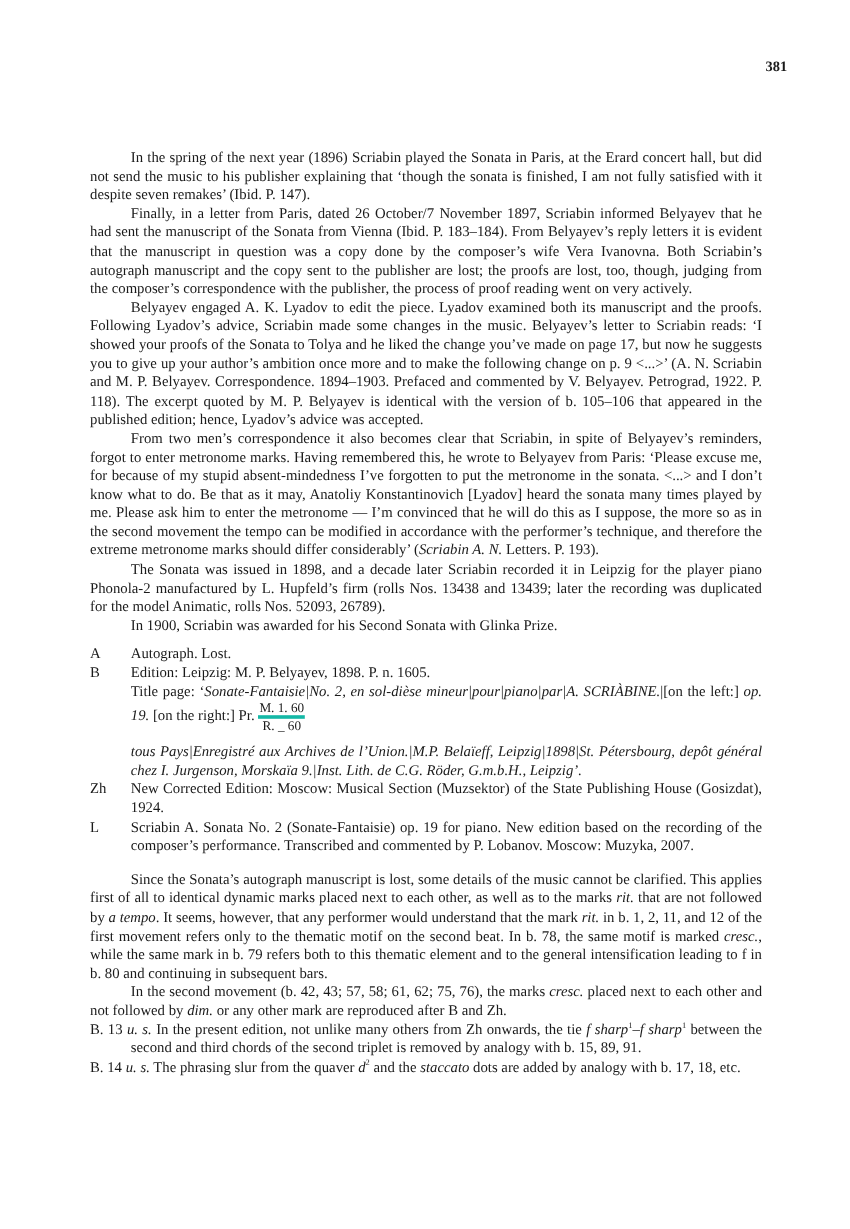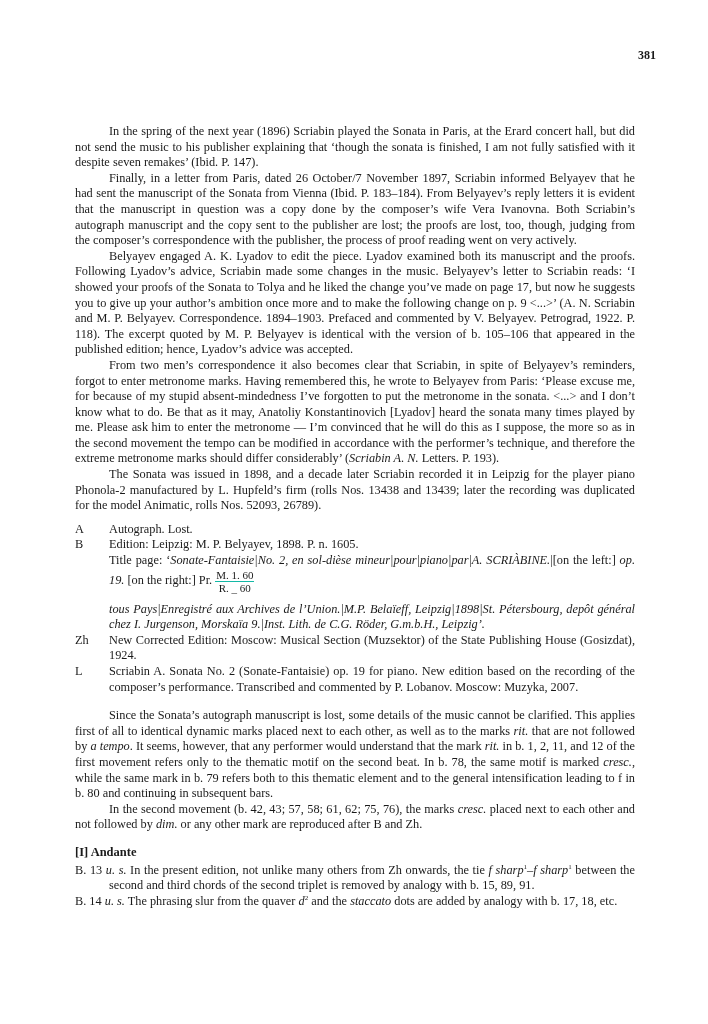--- a/index.html
+++ b/index.html
@@ -7,39 +7,40 @@
          font-family: "Liberation Serif", "DejaVu Serif", serif; color: #1a1a1a; }
   .page-number { position: absolute; top: 48px; right: 52px; font-size: 12px; font-weight: bold; }
   .content { position: absolute; top: 92px; left: 75px; width: 560px; font-size: 12.3px; line-height: 15.6px; margin-top: 32px; }
   p { margin: 0; text-align: justify; text-indent: 34px; }
   .sources { margin-top: 8px; }
   .src { display: flex; }
   .src-key { width: 34px; flex-shrink: 0; }
   .src-text { flex: 1; text-align: justify; }
   .src-text i { }
   .frac { display: inline-block; vertical-align: middle; text-align: center; font-size: 11px; line-height: 12px; margin: 0 3px; }
-  .frac .num { display: block; border-bottom: 1px solid #14b8a6; padding: 0 1px; }
+  .frac .num { display: block; border-bottom: 3px solid #14b8a6; padding: 0 1px; }
   .frac .den { display: block; }
   .tp2 { margin-top: 8px; font-style: italic; text-align: justify; }
   .after-sources { margin-top: 13px; }
   h3 { font-size: 12.5px; font-weight: bold; margin: 12px 0 2px 0; }
   .bnote { text-indent: -34px; padding-left: 34px; text-align: justify; }
   sup { font-size: 7px; vertical-align: super; line-height: 0; }
 </style>
 </head>
 <body>
 
 <div class="page-number">381</div>
 
 <div class="content">
   <p>In the spring of the next year (1896) Scriabin played the Sonata in Paris, at the Erard concert hall, but did not send the music to his publisher explaining that ‘though the sonata is finished, I am not fully satisfied with it despite seven remakes’ (Ibid. P. 147).</p>
   <p>Finally, in a letter from Paris, dated 26 October/7 November 1897, Scriabin informed Belyayev that he had sent the manuscript of the Sonata from Vienna (Ibid. P. 183–184). From Belyayev’s reply letters it is evident that the manuscript in question was a copy done by the composer’s wife Vera Ivanovna. Both Scriabin’s autograph manuscript and the copy sent to the publisher are lost; the proofs are lost, too, though, judging from the composer’s correspondence with the publisher, the process of proof reading went on very actively.</p>
   <p>Belyayev engaged A. K. Lyadov to edit the piece. Lyadov examined both its manuscript and the proofs. Following Lyadov’s advice, Scriabin made some changes in the music. Belyayev’s letter to Scriabin reads: ‘I showed your proofs of the Sonata to Tolya and he liked the change you’ve made on page 17, but now he suggests you to give up your author’s ambition once more and to make the following change on p. 9 &lt;...&gt;’ (A. N. Scriabin and M. P. Belyayev. Correspondence. 1894–1903. Prefaced and commented by V. Belyayev. Petrograd, 1922. P. 118). The excerpt quoted by M. P. Belyayev is identical with the version of b. 105–106 that appeared in the published edition; hence, Lyadov’s advice was accepted.</p>
   <p><span>From two men’s correspondence it also becomes clear that Scriabin, in spite of Belyayev’s reminders, forgot to enter metronome marks. Having remembered this, he wrote to Belyayev from Paris: ‘Please excuse me, for because of my stupid absent-mindedness I’ve forgotten to put the metronome in the sonata. &lt;...&gt; and I don’t know what to do. Be that as it may, Anatoliy Konstantinovich [Lyadov] heard the sonata many times played by me. Please ask him to enter the metronome — I’m convinced that he will do this as I suppose, the more so as in the second movement the tempo can be modified in accordance with the performer’s technique, and therefore the extreme metronome marks should differ considerably’ (</span><i>Scriabin A. N.</i><span> Letters. P. 193).</span></p>
   <p>The Sonata was issued in 1898, and a decade later Scriabin recorded it in Leipzig for the player piano Phonola-2 manufactured by L. Hupfeld’s firm (rolls Nos. 13438 and 13439; later the recording was duplicated for the model Animatic, rolls Nos. 52093, 26789).</p>
+  <p>In 1900, Scriabin was awarded for his Second Sonata with Glinka Prize.</p>
 
   <div class="sources">
     <div class="src">
       <span class="src-key">A</span>
       <span class="src-text">Autograph. Lost.</span>
     </div>
     <div class="src">
       <span class="src-key">B</span>
       <div class="src-text">
         <div>Edition: Leipzig: M. P. Belyayev, 1898. P. n. 1605.</div>
@@ -55,17 +56,16 @@
       <span class="src-key">L</span>
       <span class="src-text">Scriabin A. Sonata No. 2 (Sonate-Fantaisie) op. 19 for piano. New edition based on the recording of the composer’s performance. Transcribed and commented by P. Lobanov. Moscow: Muzyka, 2007.</span>
     </div>
   </div>
 
   <div class="after-sources">
     <p><span>Since the Sonata’s autograph manuscript is lost, some details of the music cannot be clarified. This applies first of all to identical dynamic marks placed next to each other, as well as to the marks </span><i>rit.</i><span> that are not followed by </span><i>a tempo</i><span>. It seems, however, that any performer would understand that the mark </span><i>rit.</i><span> in b. 1, 2, 11, and 12 of the first movement refers only to the thematic motif on the second beat. In b. 78, the same motif is marked </span><i>cresc.</i><span>, while the same mark in b. 79 refers both to this thematic element and to the general intensification leading to f in b. 80 and continuing in subsequent bars.</span></p>
     <p><span>In the second movement (b. 42, 43; 57, 58; 61, 62; 75, 76), the marks </span><i>cresc.</i><span> placed next to each other and not followed by </span><i>dim.</i><span> or any other mark are reproduced after B and Zh.</span></p>
   </div>
 
-  <h3>[I] Andante</h3>
 
   <div class="bnote"><span>B. 13 </span><i>u. s.</i><span> In the present edition, not unlike many others from Zh onwards, the tie </span><i>f sharp</i><sup>1</sup><span>–</span><i>f sharp</i><sup>1</sup><span> between the second and third chords of the second triplet is removed by analogy with b. 15, 89, 91.</span></div>
   <div class="bnote"><span>B. 14 </span><i>u. s.</i><span> The phrasing slur from the quaver </span><i>d</i><sup>2</sup><span> and the </span><i>staccato</i><span> dots are added by analogy with b. 17, 18, etc.</span></div>
 </div>
 
 </body></html>

